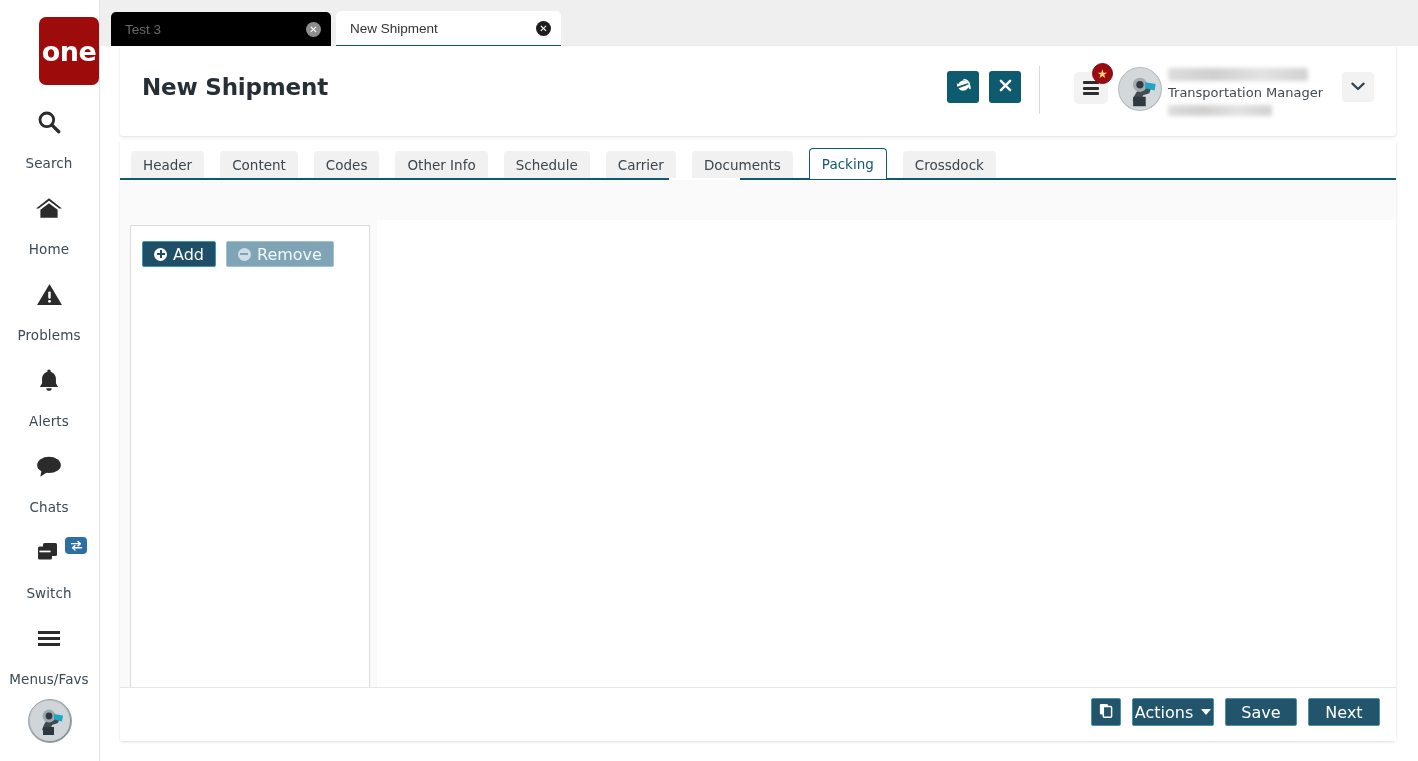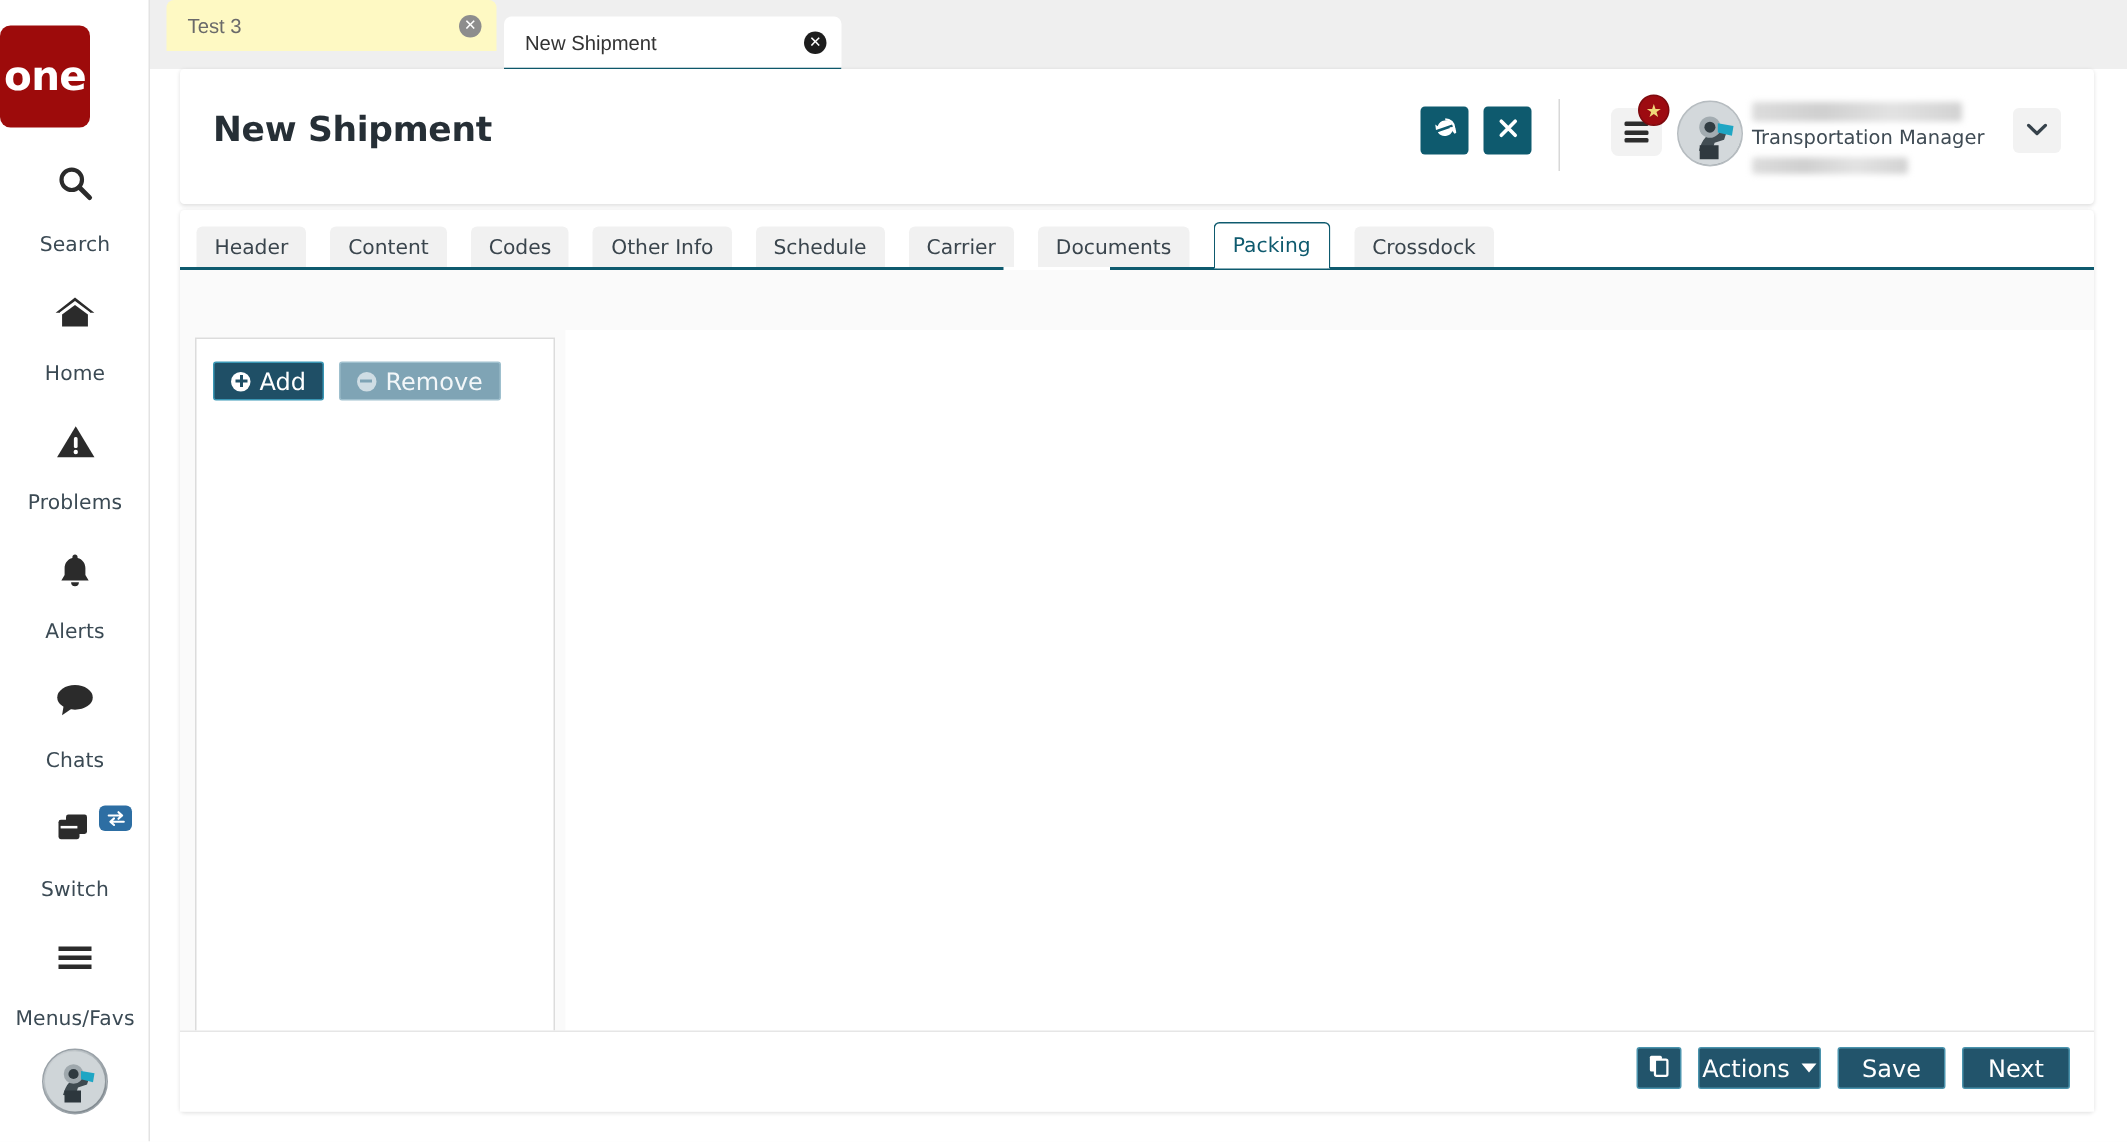--- a/index.html
+++ b/index.html
@@ -9,21 +9,21 @@
     background: #ffffff;
     font-family: "Liberation Sans", sans-serif;
     overflow: hidden;
   }
   .app { position: relative; width: 1418px; height: 761px; background:#ffffff; }
 
   
   .rail {
     position: absolute; left:0; top:0; width:100px; height:761px;
     background:#ffffff; border-right:1px solid #e3e3e3;
-    display:flex; flex-direction:column; align-items:flex-start;
+    display:flex; flex-direction:column; align-items:flex-end;
   }
   .logo {
     width:60px; height:68px; margin-top:17px;
     background:#9d0b0b; border-radius:7px;
     display:flex; align-items:center; justify-content:center;
     color:#fff; font-size:27px; font-weight:700; letter-spacing:-0.5px;
     font-family:"DejaVu Sans", sans-serif;
   }
   .rail-item {
     margin-top:20px; width:100px;
@@ -46,22 +46,22 @@
     background:radial-gradient(circle at 38% 34%, #e9ecee 0%, #b9c0c4 46%, #7d868c 78%, #4f585e 100%);
     border:1px solid #9aa2a8; overflow:hidden;
   }
 
   
   .tabstrip {
     position:absolute; left:100px; top:0; width:1318px; height:46px;
     background:#efefef;
   }
   .btab {
-    position:absolute; top:0; height:34px;
-    background:#fef9c3; border-radius:5px 5px 0 0;
+    position:absolute; top:12px; height:34px;
+    background:#000000; border-radius:5px 5px 0 0;
     display:flex; align-items:center; padding:0 10px 0 14px;
     font-size:13.5px; color:#6a6a6a; cursor:pointer;
   }
   .btab.active {
     background:#ffffff; color:#333; border-bottom:3px solid #0e5a6e;
     height:37px; top:11px;
   }
   .tab-x {
     margin-left:auto; width:15px; height:15px; border-radius:50%;
     background:#8d8d8d; color:#fff; font-size:10px; line-height:15px;

